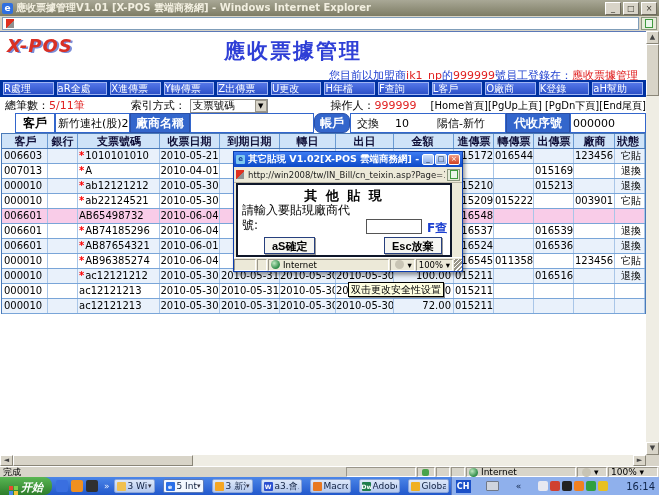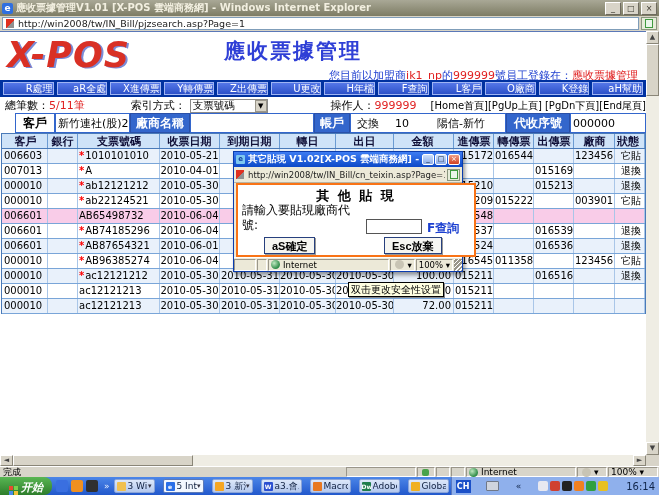--- a/index.html
+++ b/index.html
@@ -20,32 +20,32 @@
   .addrbar { position:absolute; left:0; top:16px; width:659px; height:15px; background:#d8d4c6;
     display:flex; align-items:center; padding:1px 2px; }
   .addrfield { flex:1; height:13px; background:#fff; border:1px solid #7f9db9; display:flex; align-items:center; padding:0 3px; }
   .flagicon { width:8px; height:9px; background:linear-gradient(135deg,#e03020 55%,#909090 55%); margin-right:4px; }
   .urltext { font-size:9.5px; color:#222; white-space:nowrap; overflow:hidden; }
   .gobox { width:16px; height:13px; margin-left:2px; background:#e6ecda; border:1px solid #8a967e; display:flex; align-items:center; justify-content:center; }
   .gobox i { display:block; width:8px; height:9px; background:#eaf6ea; border:1px solid #3f9b3f; }
 
   
   .page { position:absolute; left:0; top:31px; width:646px; height:424px; background:#fff; overflow:hidden; border-top:1px solid #5a78b8; }
-  .logo { position:absolute; left:7px; top:3px; font-size:35px; font-style:italic; font-weight:900;
+  .logo { position:absolute; left:7px; top:3px; font-size:18px; font-style:italic; font-weight:900;
     color:#d93025; text-shadow:2px 1px 0 #7a8cd8; letter-spacing:1px; }
   .pagetitle { position:absolute; left:0; right:60px; top:5px; text-align:center; font-size:21px; font-weight:bold;
     color:#2f3fd6; letter-spacing:2px; }
   .loginline { position:absolute; right:8px; top:36px; font-size:11px; white-space:nowrap; }
   .loginline .blue { color:#2040d0; }
   .loginline .red { color:#e02020; }
 
   .navbar { position:absolute; left:0; top:48px; width:646px; height:17px; background:#0031a0;
     display:flex; align-items:center; gap:3px; padding:0 3px; }
   .navbtn { flex:1; height:13px; background:linear-gradient(#5577e8,#2c50c8); border:1px solid #9fb4f4;
-    color:#fff; font-size:10px; line-height:11px; text-align:right; white-space:nowrap; overflow:hidden; cursor:pointer; }
+    color:#fff; font-size:10px; line-height:11px; text-align:left; white-space:nowrap; overflow:hidden; cursor:pointer; }
 
   .infobar { position:absolute; left:0; top:66px; width:646px; height:15px; display:flex; align-items:center; font-size:11px; }
   .infobar .lab { color:#000; }
   .infobar .redv { color:#e02020; }
   .selectbox { width:78px; height:14px; border:1px solid #8a8a8a; background:#fff; display:flex; align-items:center; margin-left:4px; }
   .selectbox .sv { flex:1; font-size:10.5px; padding-left:2px; white-space:nowrap; overflow:hidden; }
   .selectbox .arr { width:12px; height:12px; background:#d8d4c8; border:1px solid #9a968a; font-size:7px; line-height:10px; text-align:center; }
   .paging { font-size:10px; white-space:nowrap; margin-left:14px; }
 
   .filterrow { position:absolute; left:0; top:81px; width:646px; height:20px; display:flex; align-items:stretch; font-size:12px; }
@@ -72,21 +72,21 @@
   .dialog { position:absolute; left:233px; top:119px; width:230px; height:121px; background:#ece9d8;
     border:1px solid #0a3cae; box-shadow:2px 3px 4px rgba(0,0,0,.4); z-index:10; }
   .dtitle { height:15px; background:linear-gradient(#3d7cf2,#0c49c8); display:flex; align-items:center; padding:0 2px; }
   .dtitle .ieicon { width:9px; height:9px; background:#7ec8f0; color:#1040a0; font-size:7px; font-weight:bold; line-height:9px; text-align:center; border-radius:1px; margin-right:3px; }
   .dtitle .dtext { flex:1; color:#fff; font-size:9.5px; font-weight:bold; white-space:nowrap; overflow:hidden; }
   .dbtn { width:12px; height:11px; margin-left:1px; font-size:7px; line-height:9px; text-align:center;
     background:linear-gradient(#cfe0fa,#89aae8); border:1px solid #fff; border-radius:2px; color:#123; }
   .dbtn.close { background:linear-gradient(#f0a088,#d04020); color:#fff; }
   .daddr { height:16px; display:flex; align-items:center; padding:0 2px; border-bottom:1px solid #b8b4a4; }
   .daddr .urltext { font-size:8.5px; flex:1; }
-  .dbody { position:absolute; left:2px; top:31px; width:240px; height:74px; border:2px solid #f97316; background:#fff; }
+  .dbody { position:absolute; left:2px; top:31px; width:216px; height:74px; border:2px solid #0f172a; background:#fff; }
   .dheading { text-align:center; margin-top:2px; font-size:13px; font-weight:bold; letter-spacing:2px; }
   .dprompt { position:absolute; left:4px; top:18px; width:112px; font-size:12px; line-height:1.25; }
   .dinput { position:absolute; left:128px; top:34px; width:56px; height:15px; background:#fff; border:1px solid #555; }
   .dsearch { position:absolute; left:189px; top:35px; font-size:12px; font-weight:bold; color:#1b3fd0; cursor:pointer; }
   .dialogbtn { position:absolute; top:52px; height:17px; font-size:11px; font-weight:bold; background:#f6f6f2;
     border:1px solid #27407e; padding:1px 7px; box-shadow:1px 1px 0 #999; cursor:pointer; }
   .dok { left:26px; } .dcancel { left:146px; }
   .dstatus { position:absolute; left:0; bottom:0; width:228px; height:14px; background:#ece9d8; border-top:1px solid #fff;
     display:flex; align-items:center; font-size:8.5px; }
   .dsp { height:12px; border:1px solid; border-color:#9a968a #fff #fff #9a968a; margin-right:1px; }
@@ -149,21 +149,20 @@
     <span class="ieicon">e</span>
     <span class="ttext">應收票據管理V1.01 [X-POS 雲端商務網] - Windows Internet Explorer</span>
     <span class="winbtn">_</span>
     <span class="winbtn">□</span>
     <span class="winbtn">×</span>
   </div>
 
   <div class="addrbar">
     <div class="addrfield">
       <span class="flagicon"></span>
-      <span class="urltext">http://win2008/tw/IN_Bill/pjzsearch.asp?Page=1</span>
     </div>
     <span class="gobox">
         <i></i>
       </span>
   </div>
 
   <div class="page">
     <div class="logo">X-POS</div>
     <div class="pagetitle">應收票據管理</div>
     <div class="loginline"><span class="blue">您目前以加盟商</span><span class="red">ik1_np</span><span class="blue">的</span><span class="red">999999</span><span class="blue">號員工登錄在：</span><span class="red">應收票據管理</span></div>
@@ -195,21 +194,21 @@
       <span class="lab">操作人：</span>
       <span class="redv">999999</span>
       <span class="paging">[Home首頁][PgUp上頁] [PgDn下頁][End尾頁]</span>
     </div>
 
     <div class="filterrow">
       <div class="flab lite" style="width:40px; margin-left:15px;">客戶</div>
       <div class="fin" style="width:75px;">新竹連社(股)2</div>
       <div class="flab" style="width:60px;">廠商名稱</div>
       <div class="fin" style="width:124px;"></div>
-      <div class="flab" style="width:36px;">帳戶</div>
+      <div class="flab" style="width:36px;border-radius:7px;">帳戶</div>
       <div class="fin" style="width:156px;">
         <span style="margin-left:4px;">交換</span>
         <span style="margin-left:16px;">10</span>
         <span style="margin-left:28px;">陽信-新竹</span>
       </div>
       <div class="flab" style="width:64px;">代收序號</div>
       <div class="fin" style="flex:1;">000000</div>
     </div>
 
     <div class="tbl">

